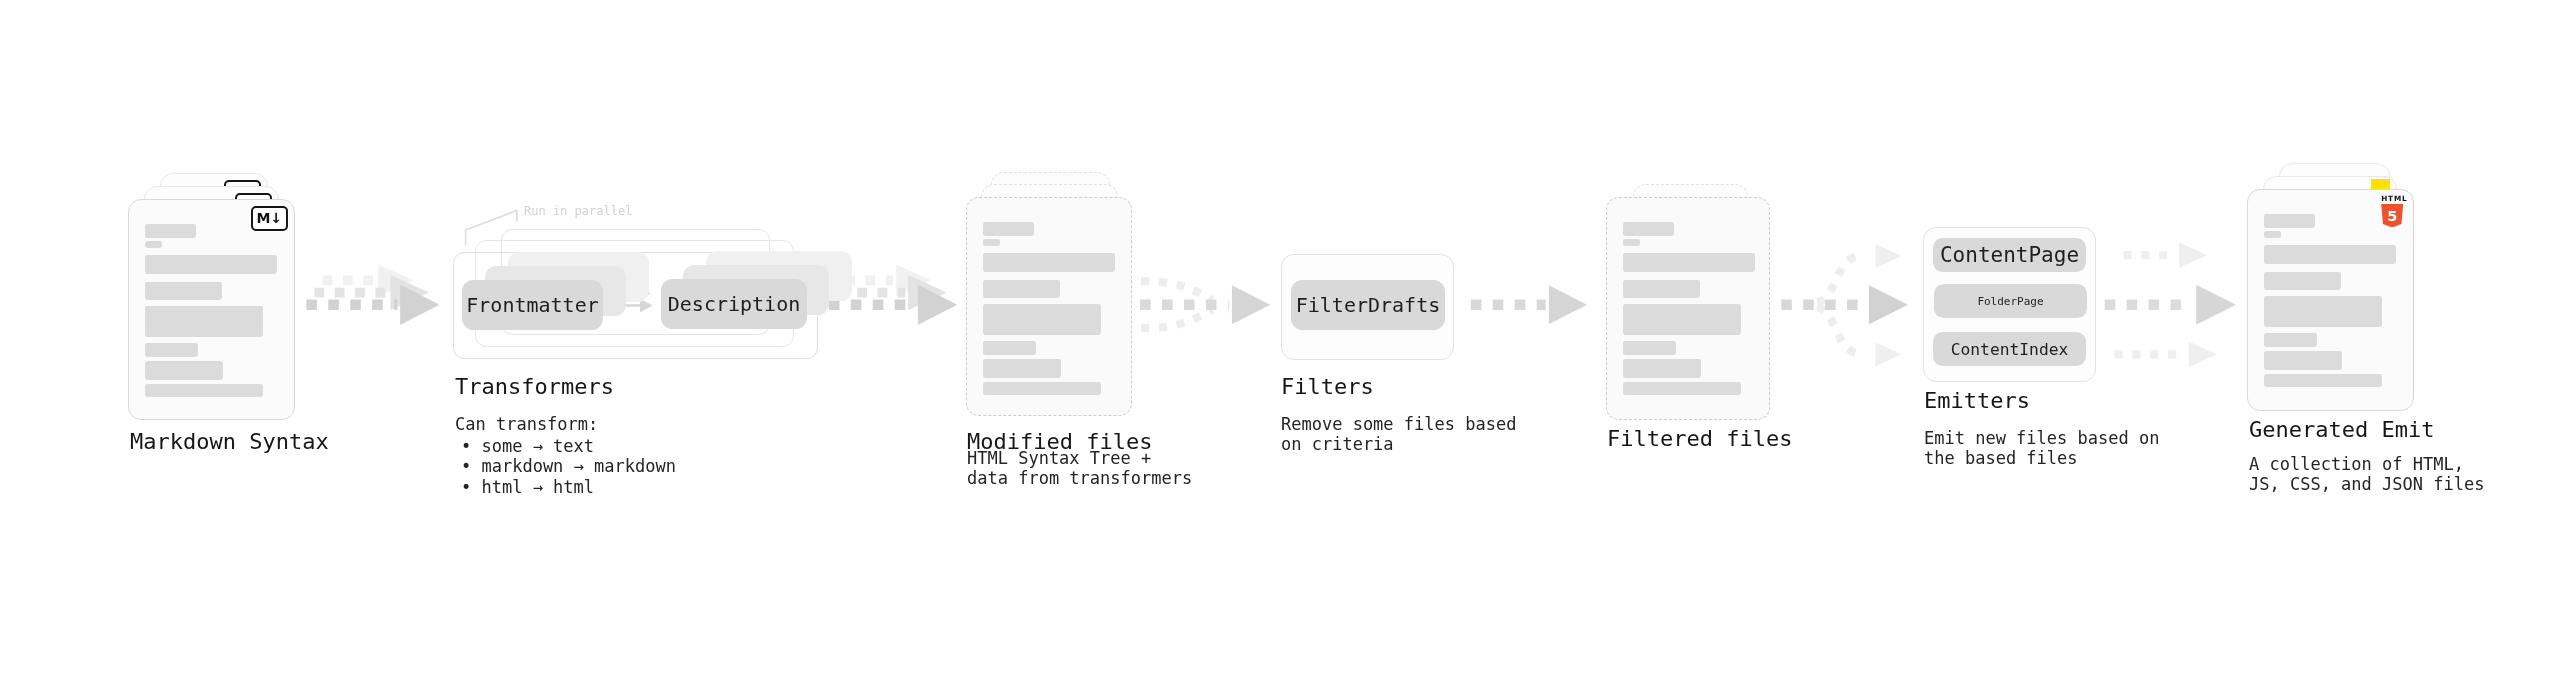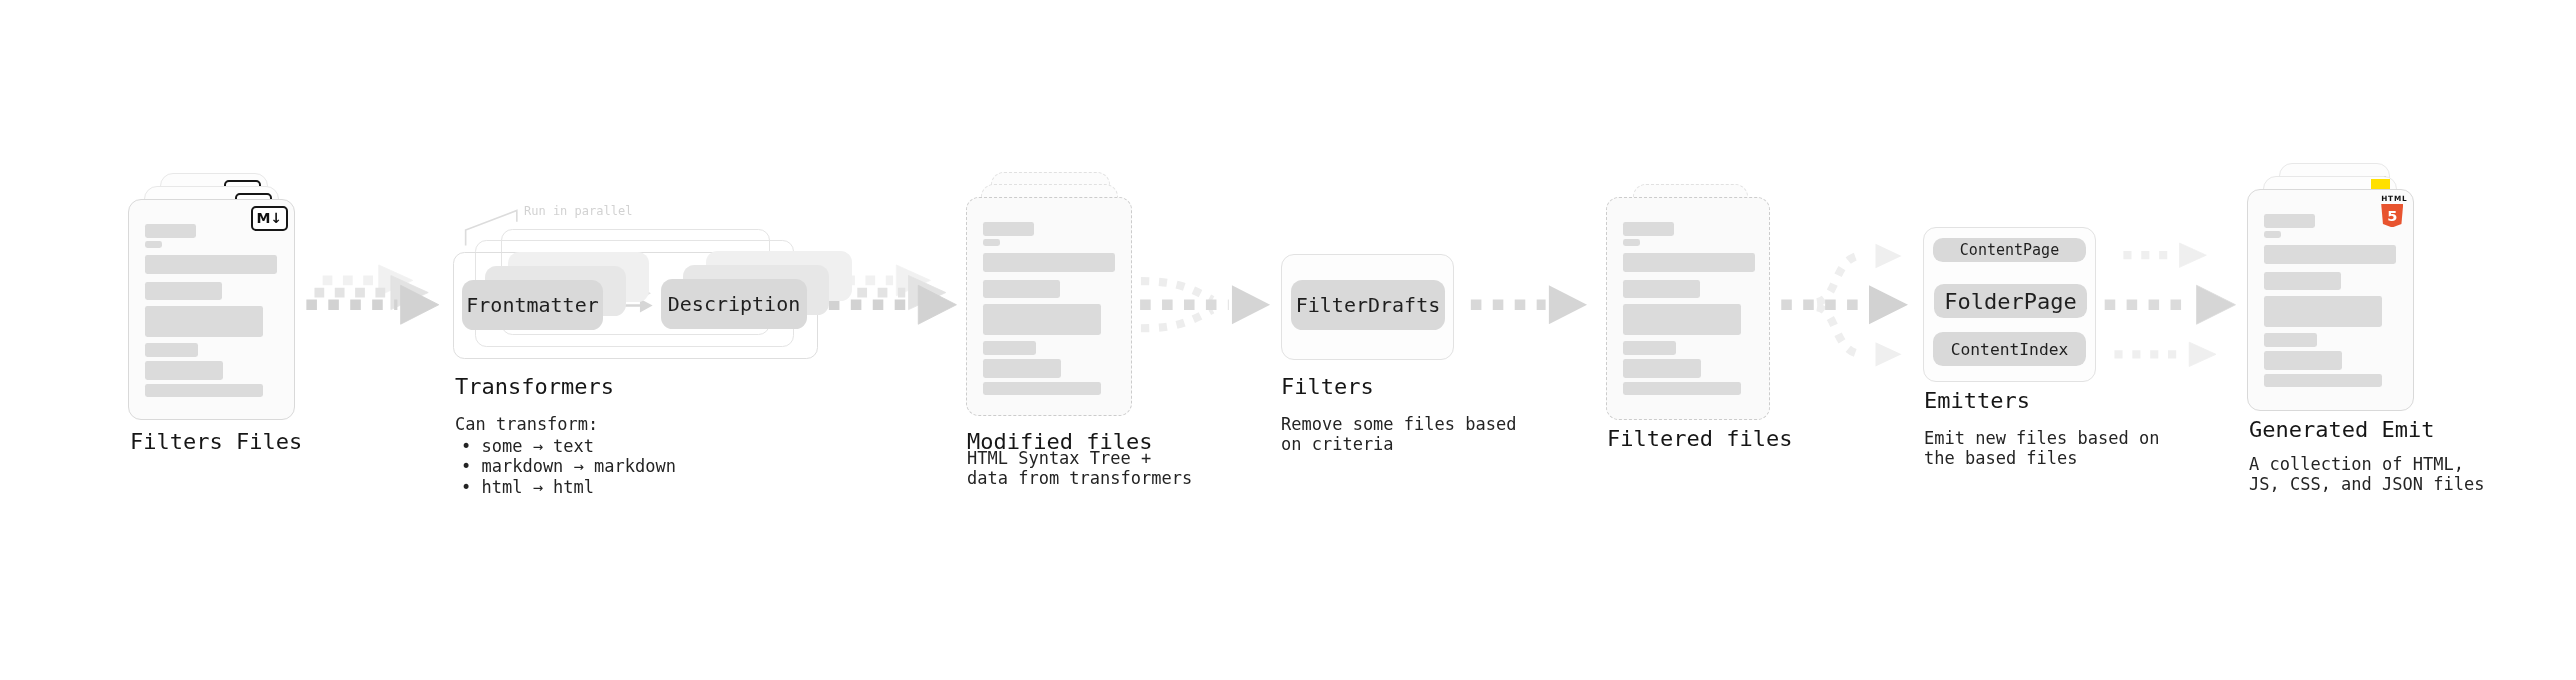--- a/index.html
+++ b/index.html
@@ -153,21 +153,21 @@
           <span class="bar" style="top: 23.6px; width: 51px; height: 14.6px;"></span>
           <span class="bar" style="top: 41px; width: 17px; height: 6.5px;"></span>
           <span class="bar" style="top: 55px; width: 132px; height: 18.7px;"></span>
           <span class="bar" style="top: 82px; width: 77px; height: 18px;"></span>
           <span class="bar" style="top: 106px; width: 118px; height: 31px;"></span>
           <span class="bar" style="top: 143px; width: 53px; height: 14px;"></span>
           <span class="bar" style="top: 161px; width: 78px; height: 18.7px;"></span>
           <span class="bar" style="top: 184px; width: 118px; height: 13px;"></span>
         </div>
     </div>
-    <div class="title" style="left:130px;top:430px">Filters Files</div>
+    <div class="title" style="left:130px;top:430px">Markdown Syntax</div>
   </div>
 
   <div>
     <div class="note" style="left:524px;top:202px">Run in parallel</div>
 
     <div class="frame" style="left:501px;top:229px;width:269px;height:106px"></div>
     <div class="frame" style="left:475px;top:240px;width:319px;height:107px"></div>
     <div class="frame front" style="left:453px;top:252px;width:365px;height:107px"></div>
 
     <div class="pill g2" style="left:508px;top:252px;width:141px;height:50px"></div>
@@ -231,22 +231,22 @@
           <span class="bar" style="top: 143px; width: 53px; height: 14px;"></span>
           <span class="bar" style="top: 161px; width: 78px; height: 18.7px;"></span>
           <span class="bar" style="top: 184px; width: 118px; height: 13px;"></span>
         </div>
     </div>
     <div class="title" style="left:1607px;top:427px">Filtered files</div>
   </div>
 
   <div>
     <div class="panel" style="left:1923px;top:227px;width:173px;height:155px"></div>
-    <div class="pill small" style="left:1933px;top:238px;width:153px;height:24px;font-size:15px">ContentPage</div>
-    <div class="pill small" style="left:1934px;top:284px;width:153px;height:34px;font-size:22px">FolderPage</div>
+    <div class="pill small" style="left:1933px;top:238px;width:153px;height:34px;font-size:21px">ContentPage</div>
+    <div class="pill small" style="left:1934px;top:284px;width:153px;height:34px;font-size:11px">FolderPage</div>
     <div class="pill small" style="left:1933px;top:332px;width:153px;height:34px;font-size:16.3px">ContentIndex</div>
     <div class="title" style="left:1924px;top:389px">Emitters</div>
     <div class="caption" style="left:1924px;top:428px">
       <div>Emit new files based on</div>
       <div>the based files</div>
     </div>
   </div>
 
   <div>
     <div class="doc back" style="left:2279px;top:163px;width:111px;height:221px">

